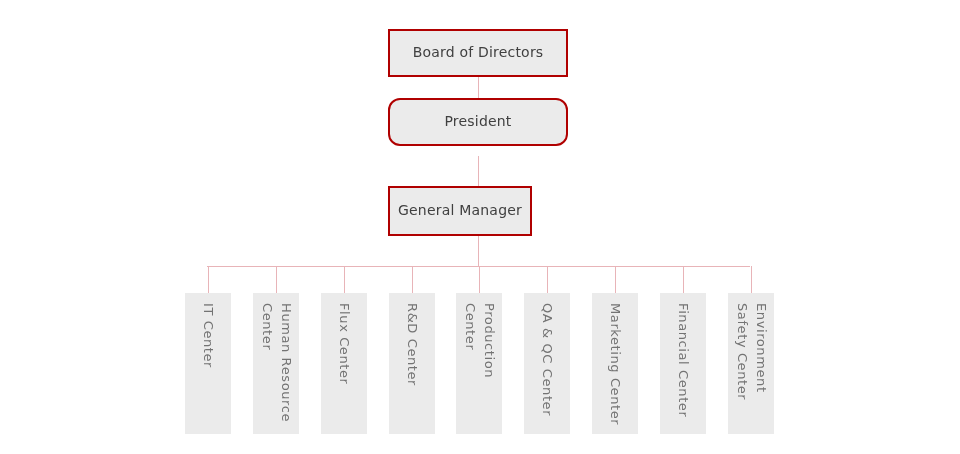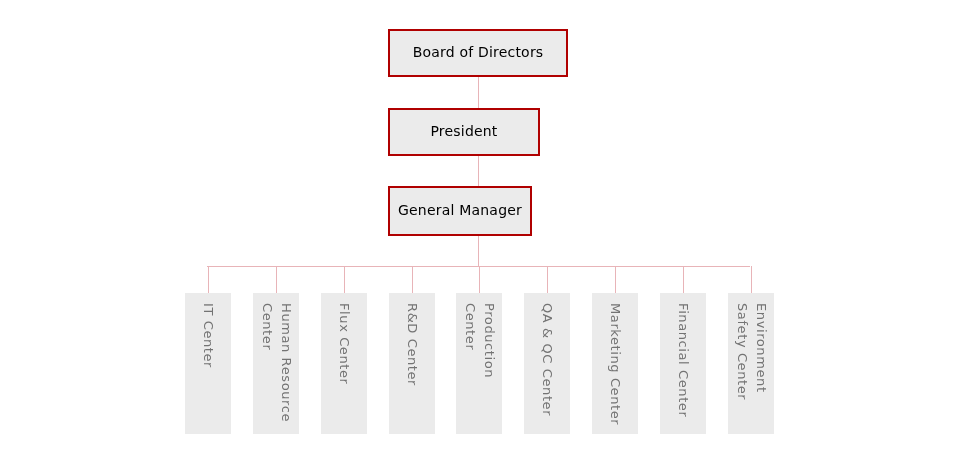--- a/index.html
+++ b/index.html
@@ -25,30 +25,30 @@
     position: absolute;
     box-sizing: border-box;
     background: #ebebeb;
     border: 2px solid #b00000;
     display: flex;
     align-items: center;
     justify-content: center;
     z-index: 3;
   }
   .exec-label {
-    color: #000000;
+    color: #404040;
     font-size: 14px;
     line-height: 1.25;
     letter-spacing: 0.2px;
     white-space: nowrap;
     text-align: center;
   }
 
   #box-board      { left: 388px; top: 29px;  width: 180px; height: 48px; }
-  #box-president  { left: 388px; top: 108px; width: 152px; height: 48px; }
+  #box-president  { left: 388px; top: 98px; width: 180px; height: 48px; border-radius: 12px; }
   #box-gm         { left: 388px; top: 186px; width: 144px; height: 50px; }
 
   
   .conn {
     position: absolute;
     background: #e8b4b8;
     z-index: 1;
   }
   .conn-v { width: 1px; }
   .conn-h { height: 1px; }

